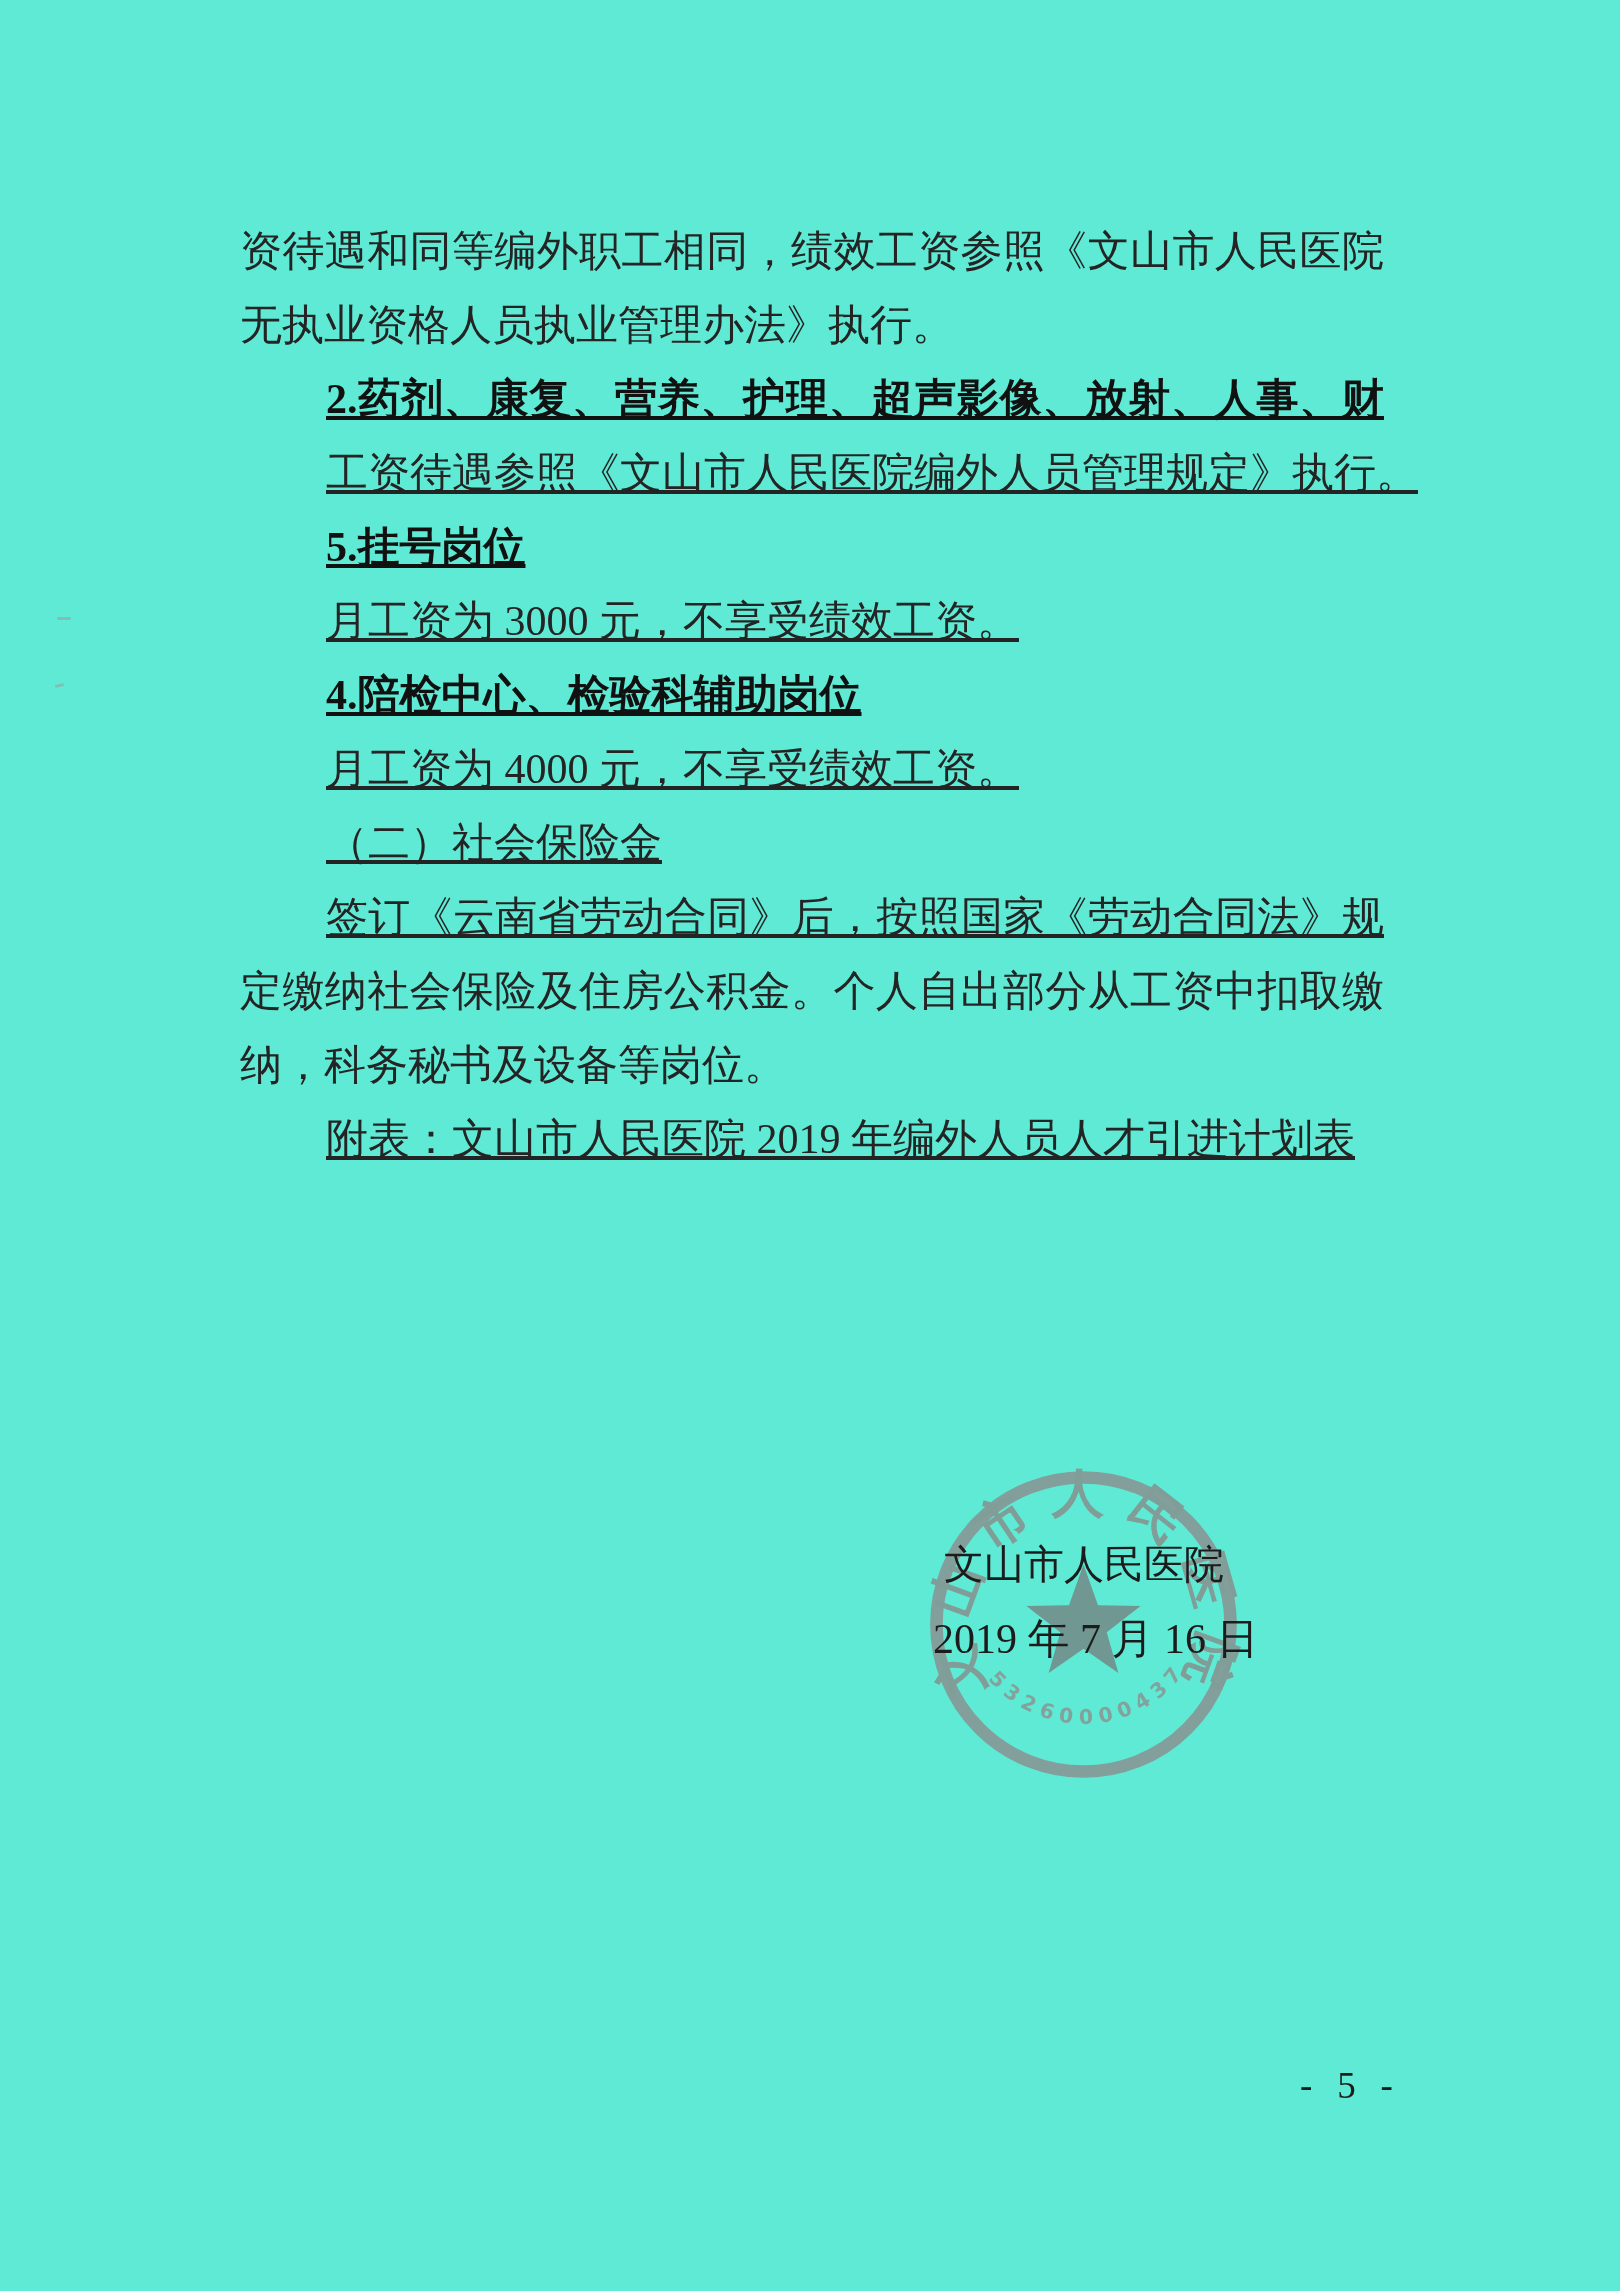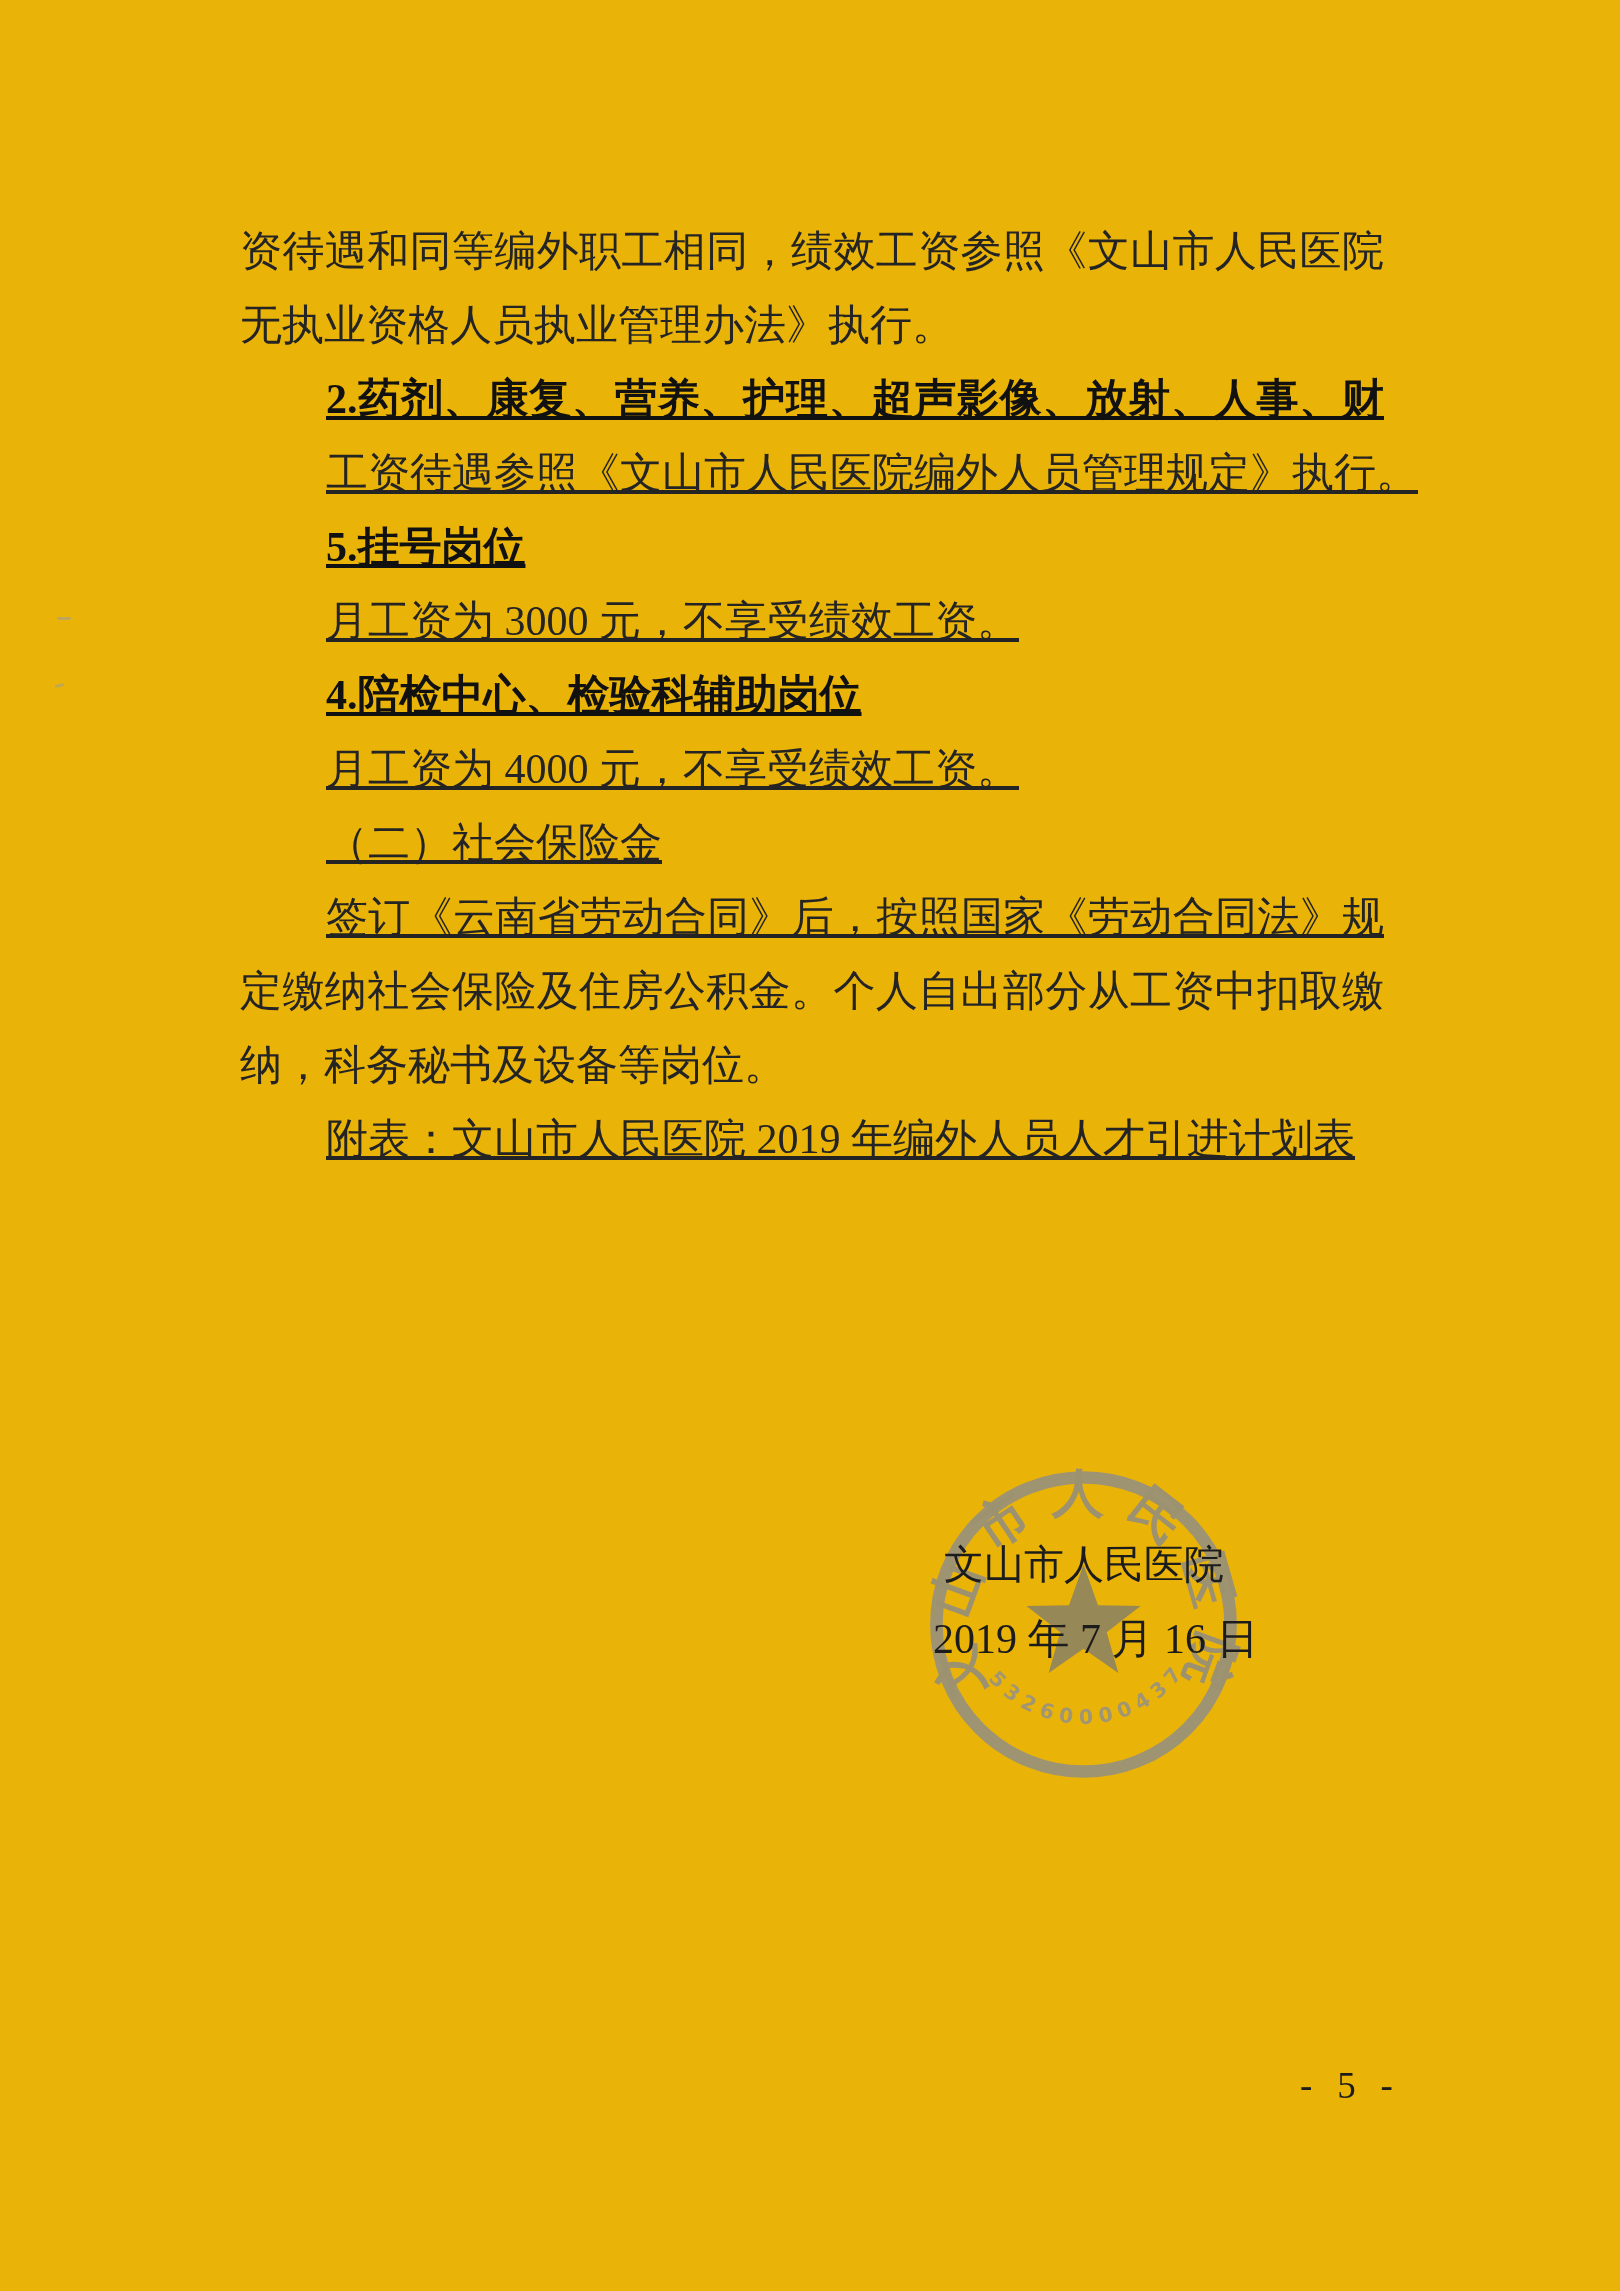--- a/index.html
+++ b/index.html
@@ -1,21 +1,21 @@
 <!DOCTYPE html>
 <html><head>
 <meta charset="utf-8">
 <style>
   * { margin: 0; padding: 0; box-sizing: border-box; }
   html, body { background: #e8e8e8; }
   .page {
     position: relative;
     width: 1620px;
     height: 2292px;
-    background: #eab308;
+    background: #5eead4;
     overflow: hidden;
     font-family: "Liberation Serif", "DejaVu Serif", serif;
     color: #1f1f1f;
   }
   .body-lines {
     position: absolute;
     left: 240px;
     top: 214px;
     width: 1144px;
   }

